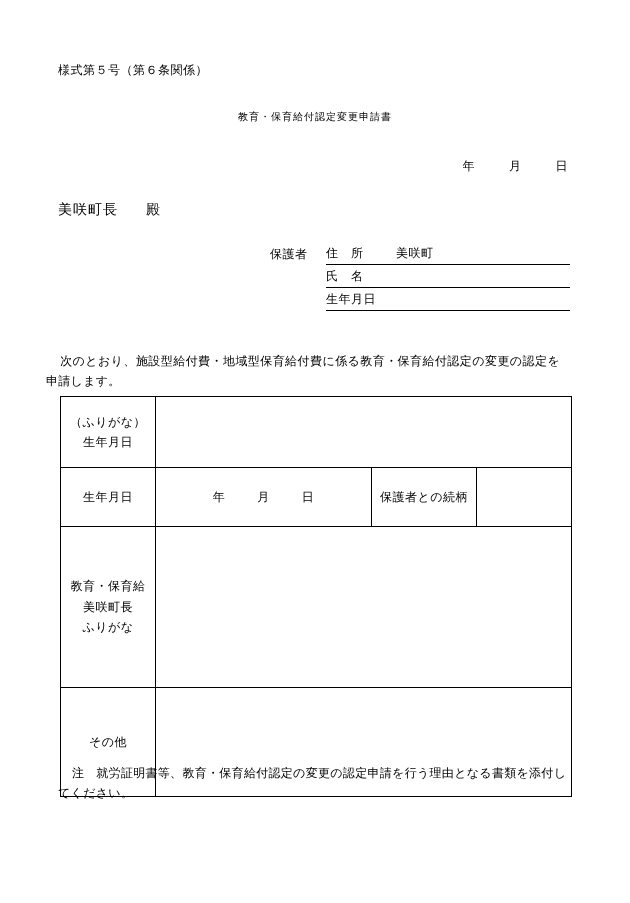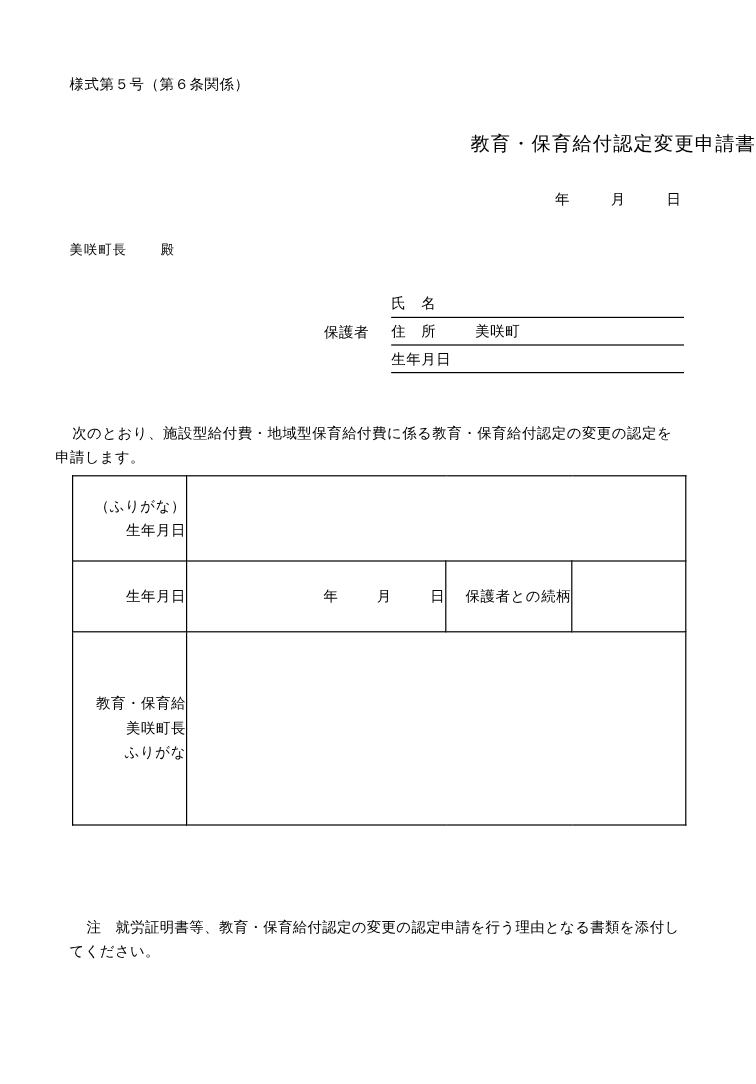--- a/index.html
+++ b/index.html
@@ -30,43 +30,43 @@
     font-size: 12px;
     letter-spacing: 0.5px;
     white-space: nowrap;
   }
 
   .doc-title {
     position: absolute;
     left: 0;
     top: 110px;
     width: 630px;
-    text-align: right;
-    font-size: 16px;
+    text-align: center;
+    font-size: 10px;
     letter-spacing: 1px;
   }
 
   .date-line {
     position: absolute;
     left: 0;
     top: 158px;
     width: 630px;
     font-size: 12px;
     text-align: right;
     padding-right: 62px;
     box-sizing: border-box;
     letter-spacing: 0.5px;
   }
   .date-line .sp { display: inline-block; width: 34px; }
 
   .addressee {
     position: absolute;
     left: 58px;
     top: 201px;
-    font-size: 11px;
+    font-size: 14px;
     letter-spacing: 1px;
     white-space: nowrap;
   }
   .addressee .gap { display: inline-block; width: 28px; }
 
   
   .guardian {
     position: absolute;
     left: 270px;
     top: 242px;
@@ -115,21 +115,20 @@
     top: 396px;
     width: 511px;
     border-collapse: collapse;
     table-layout: fixed;
     font-size: 12px;
   }
   table.main td {
     border: 1px solid #000;
     vertical-align: middle;
     padding: 0;
-    text-align: right;
   }
   .cell-head {
     text-align: center;
     line-height: 1.7;
     letter-spacing: 0.5px;
     padding: 4px 2px;
   }
   .row1 td { height: 70px; }
   .row2 td { height: 58px; }
   .row3 td { height: 160px; }
@@ -171,26 +170,26 @@
   <div class="date-line">
     <span>年</span><span class="sp"></span><span>月</span><span class="sp"></span><span>日</span>
   </div>
 
   <div class="addressee">
     <span>美咲町長</span><span class="gap"></span><span>殿</span>
   </div>
 
   <div class="guardian">
     <div class="grow">
+      <div class="glabel">保護者</div>
+      <div class="gfield"><span class="sub-label">住　所</span><span class="sp-mid"></span><span>美咲町</span></div>
+    </div>
+    <div class="grow">
       <div class="glabel"></div>
       <div class="gfield"><span class="sub-label">氏　名</span><span class="sp-mid"></span><span></span></div>
-    </div>
-    <div class="grow">
-      <div class="glabel">保護者</div>
-      <div class="gfield"><span class="sub-label">住　所</span><span class="sp-mid"></span><span>美咲町</span></div>
     </div>
     <div class="grow">
       <div class="glabel"></div>
       <div class="gfield"><span class="sub-label">生年月日</span><span class="sp-mid"></span><span></span></div>
     </div>
   </div>
 
   <div class="intro"><span class="indent"></span><span>次のとおり、施設型給付費・地域型保育給付費に係る教育・保育給付認定の変更の認定を申請します。</span></div>
 
   <table class="main">
@@ -217,18 +216,22 @@
         <td></td>
       </tr>
       <tr class="row3">
         <td class="cell-head">
           <div>教育・保育給</div>
           <div>美咲町長</div>
           <div>ふりがな</div>
         </td>
         <td colspan="3"></td>
       </tr>
+      <tr class="row4">
+        <td class="cell-head">その他</td>
+        <td colspan="3"></td>
+      </tr>
     </tbody>
   </table>
 
   <div class="note"><span class="indent"></span><span>注</span><span class="gap"></span><span>就労証明書等、教育・保育給付認定の変更の認定申請を行う理由となる書類を添付してください。</span></div>
 
 </div>
 
 </body></html>

